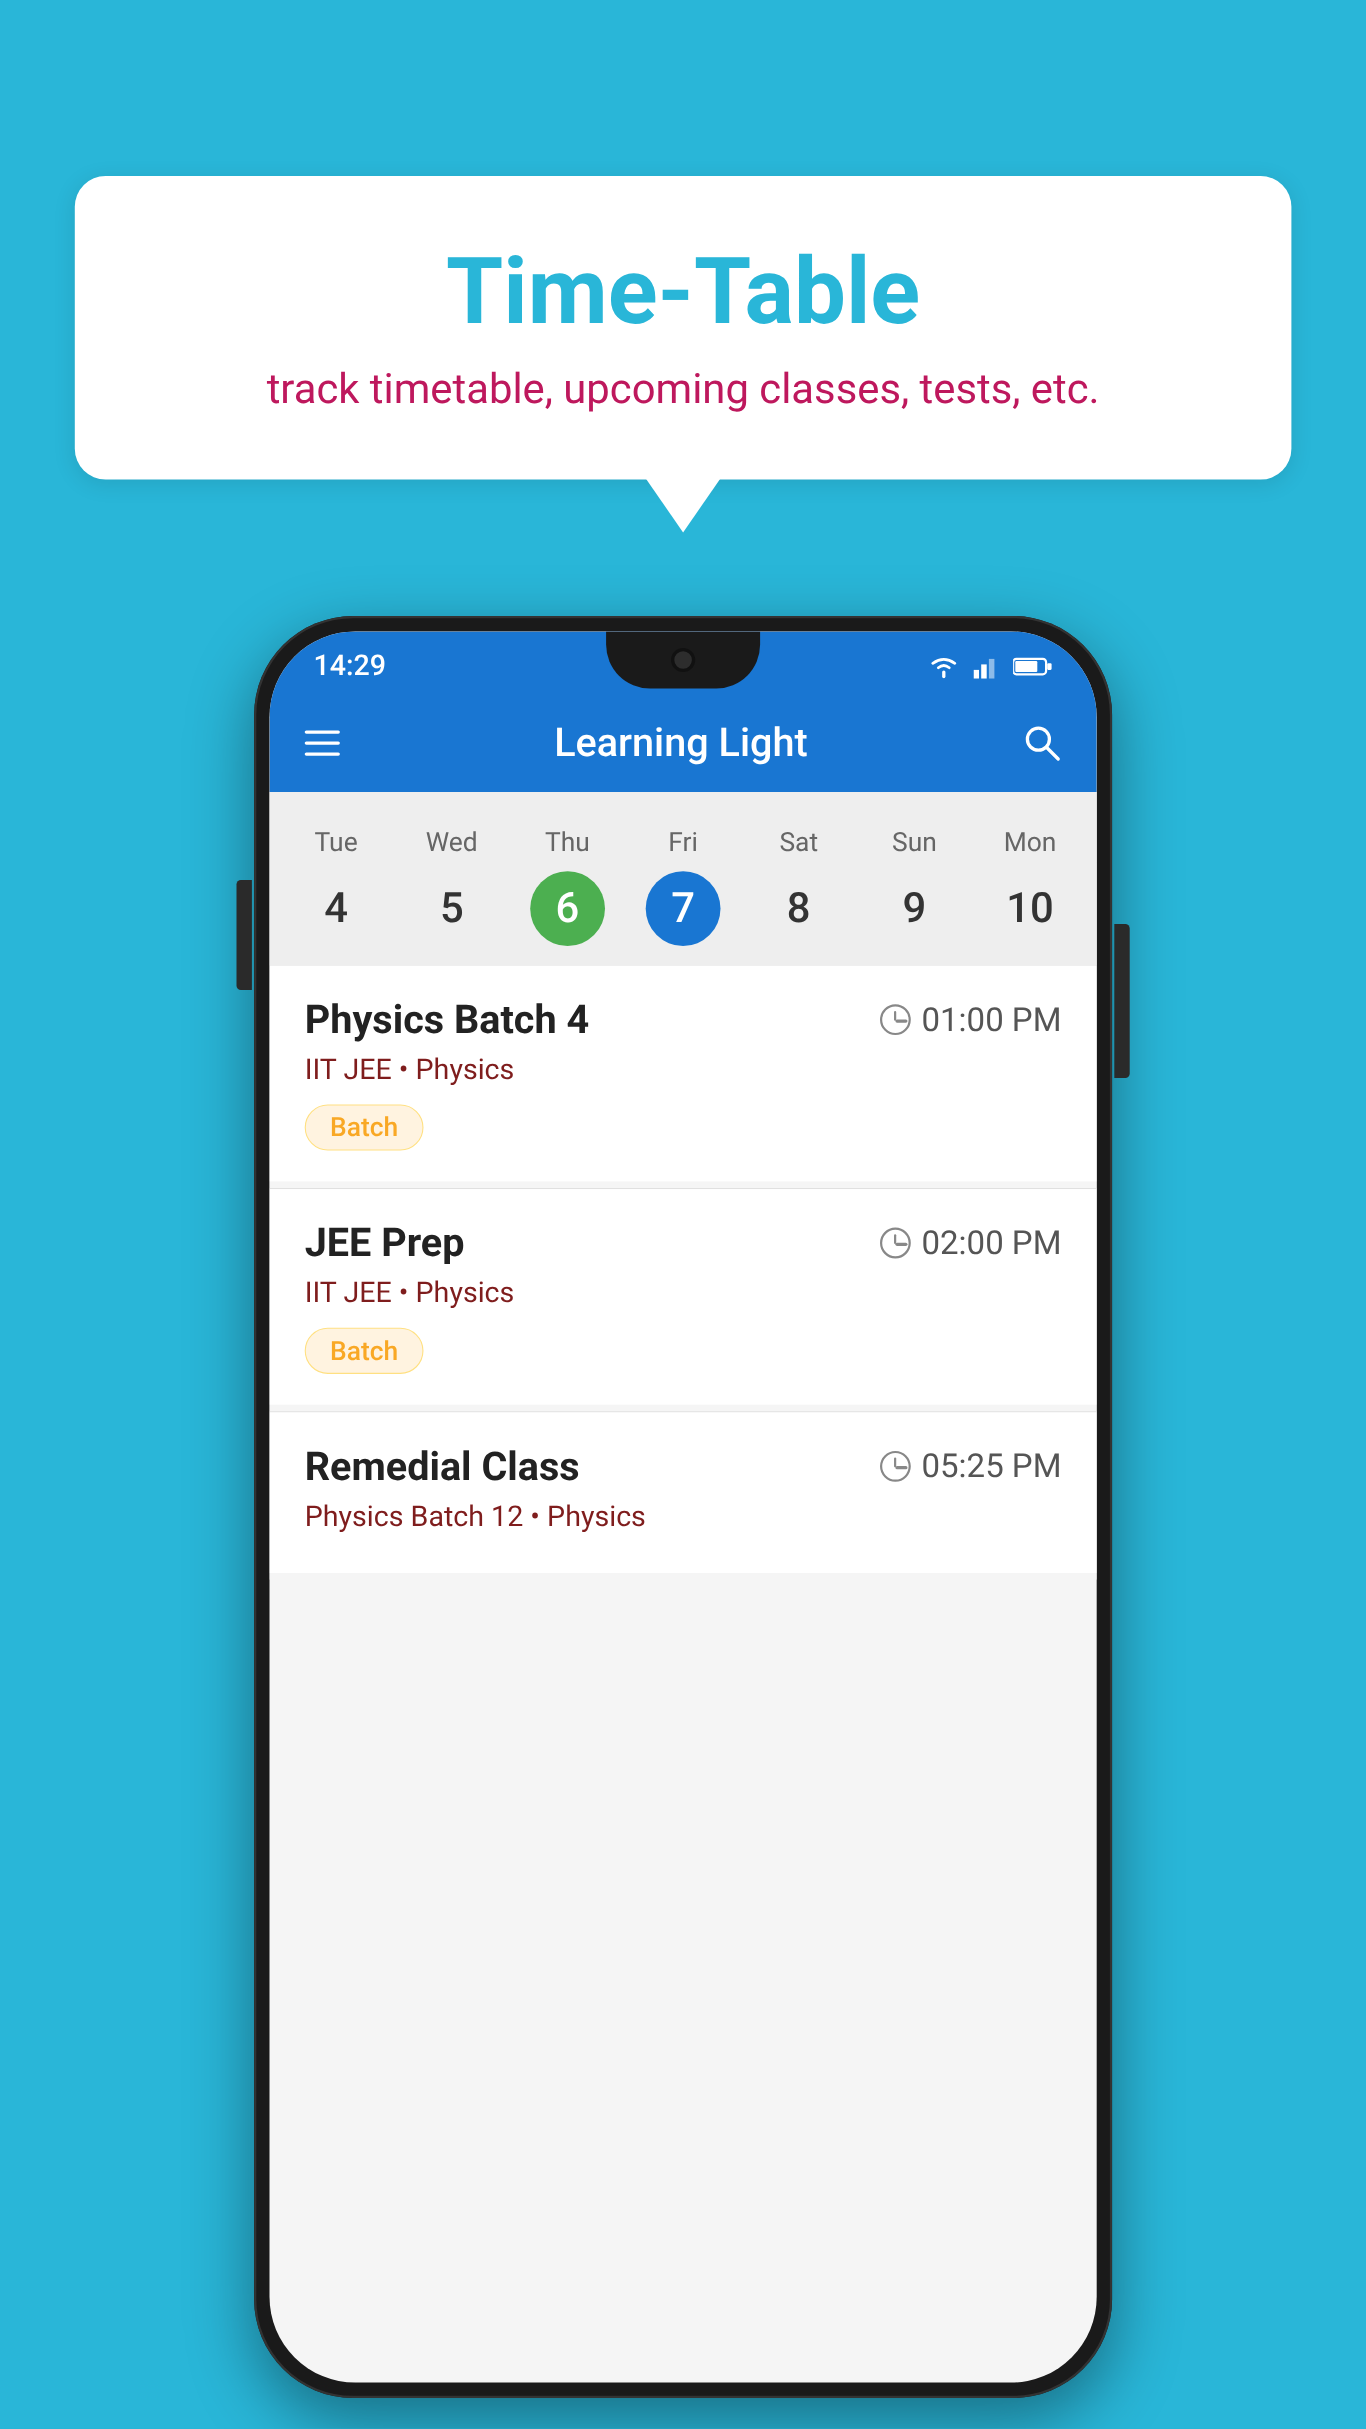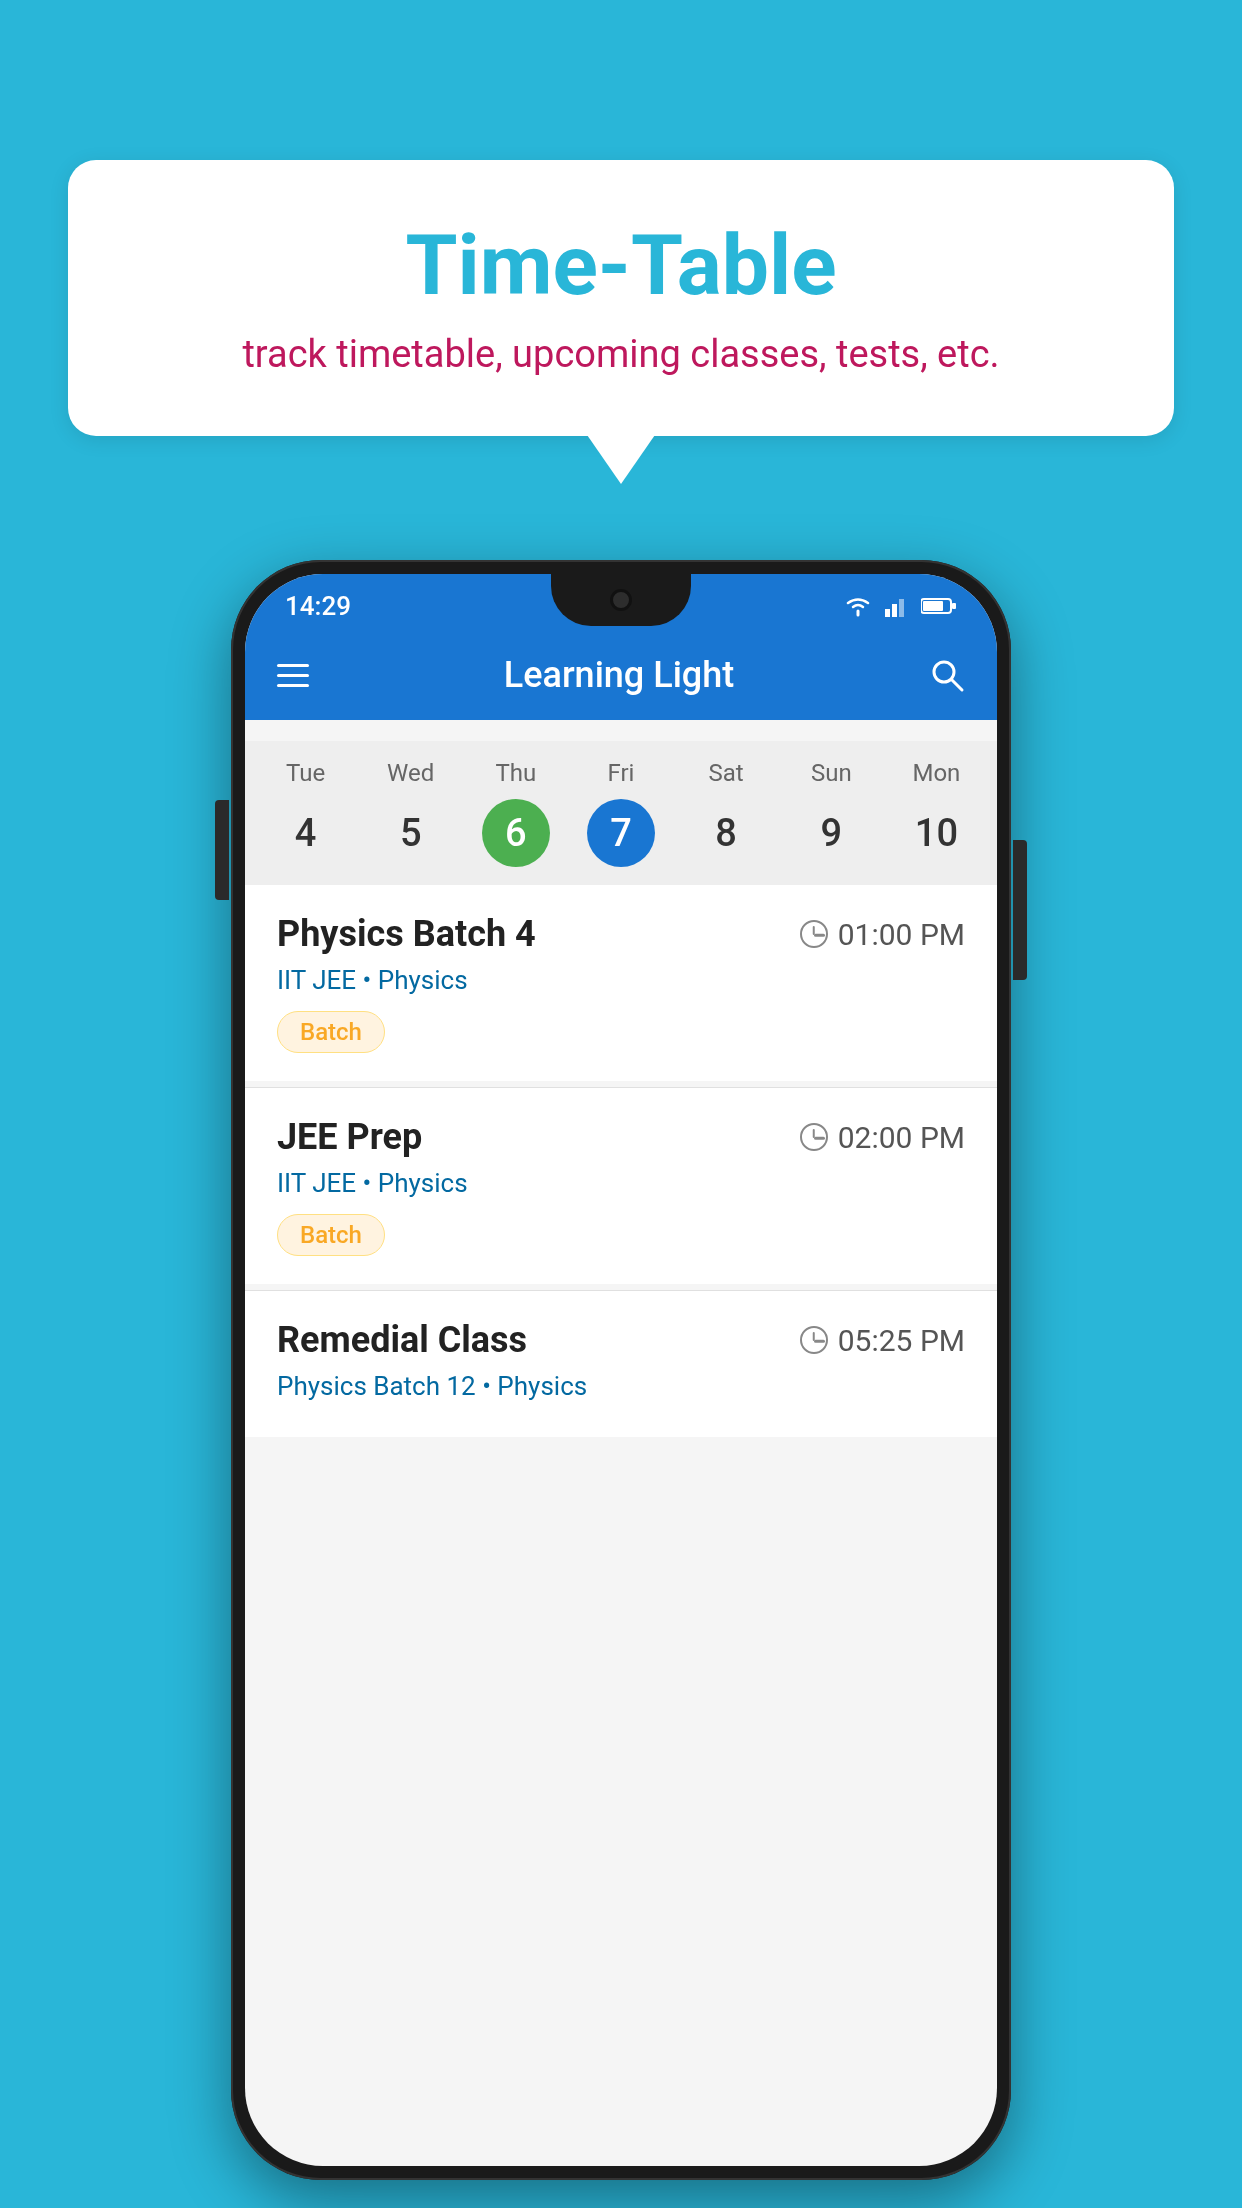--- a/index.html
+++ b/index.html
@@ -196,23 +196,22 @@
       justify-content: center;
     }
 
     
     .calendar-section {
       background: #eeeeee;
     }
 
     .days-header {
       display: flex;
-      padding: 18px 8px 4px;
+      padding: 32px 8px 4px;
       background: #eeeeee;
-      margin-top: 21px;
     }
 
     .day-col {
       flex: 1;
       text-align: center;
     }
 
     .day-name {
       font-size: 24px;
       color: #666;
@@ -322,21 +321,21 @@
       background: #888;
       left: 50%;
       top: 2px;
       transform: translateX(-50%) rotate(90deg);
       transform-origin: bottom center;
       border-radius: 2px;
     }
 
     .schedule-item-subtitle {
       font-size: 26px;
-      color: #0369a1;
+      color: #7f1d1d;
       margin-bottom: 16px;
     }
 
     .badge {
       display: inline-block;
       padding: 6px 22px;
       border-radius: 30px;
       font-size: 24px;
       font-weight: 500;
     }

